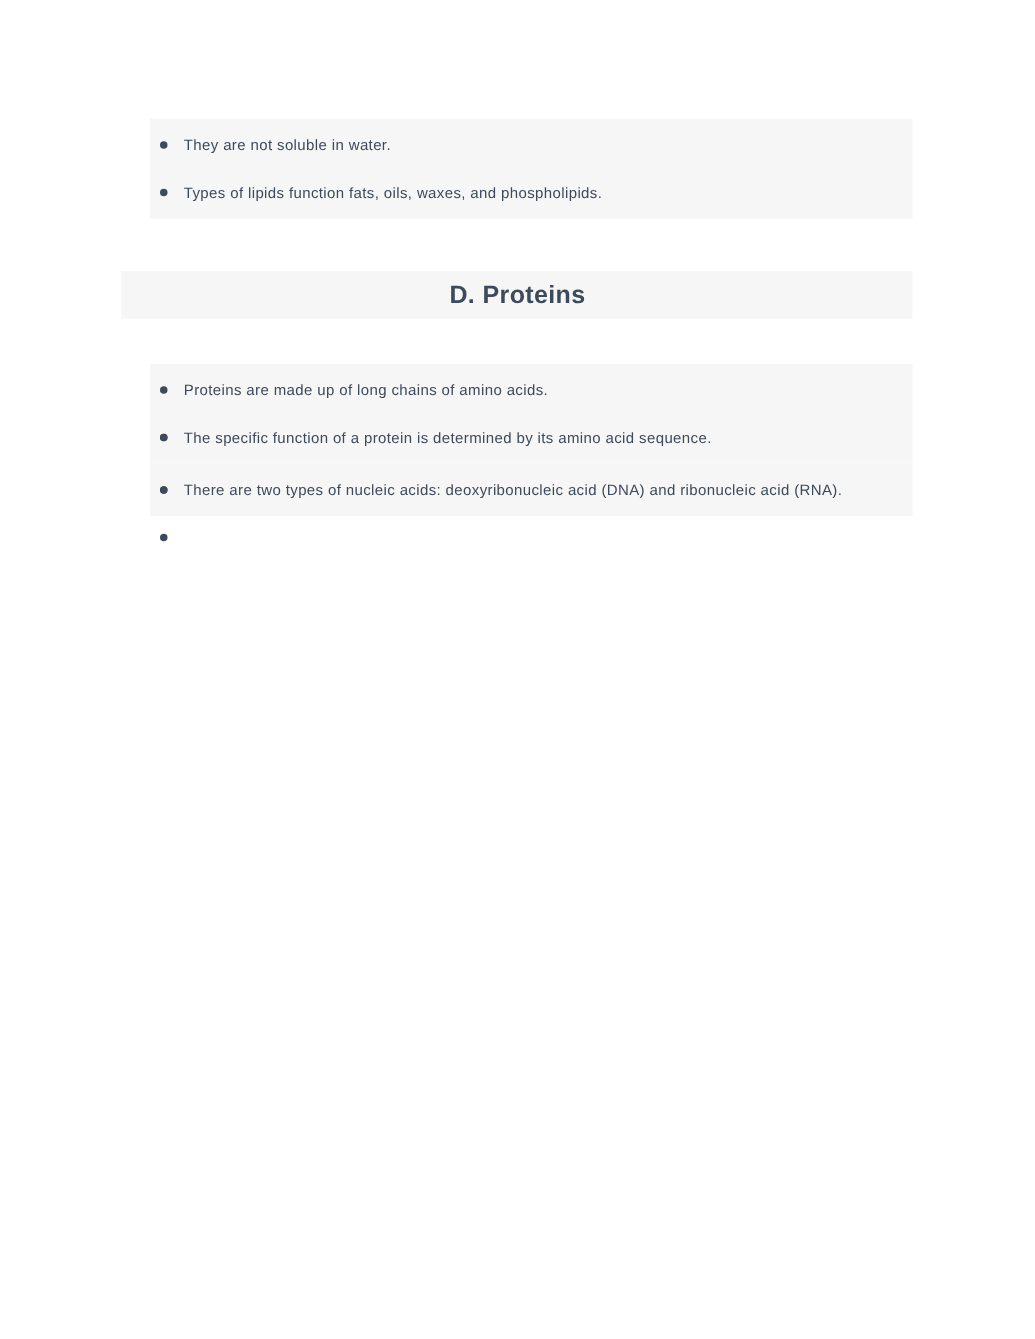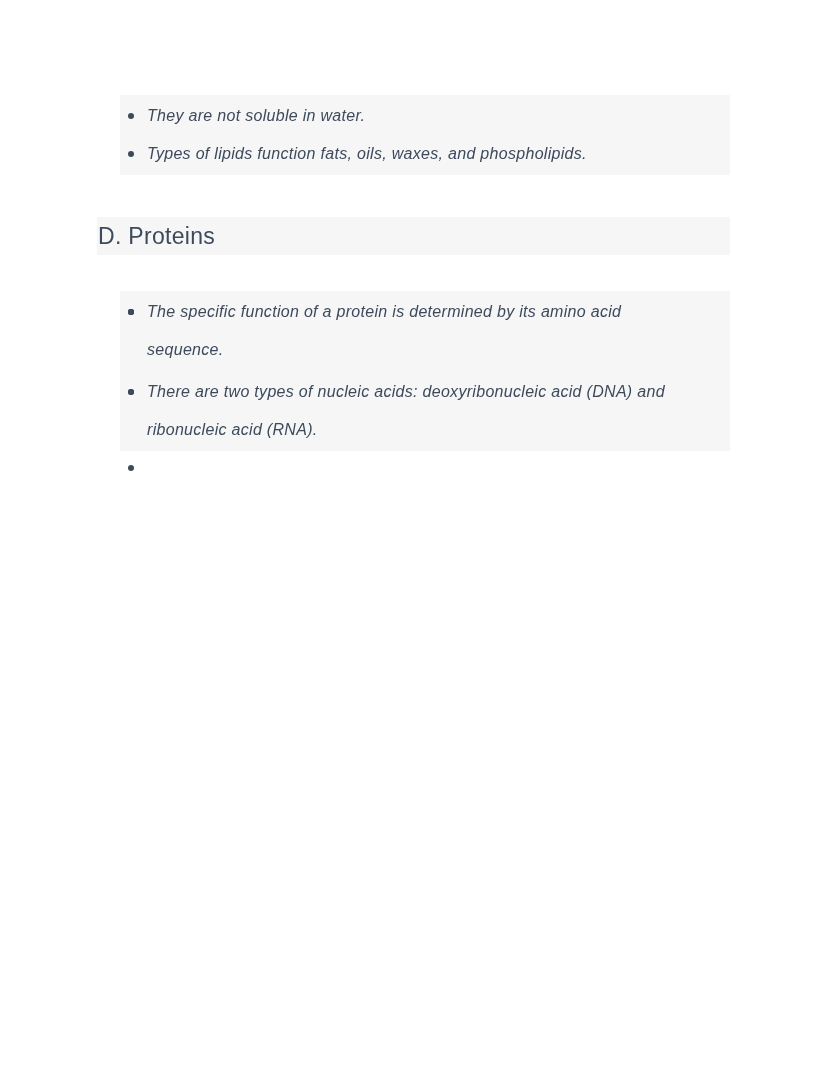--- a/index.html
+++ b/index.html
@@ -31,45 +31,45 @@
     }
     .bullet-block ul {
       list-style: none;
       margin: 0;
       padding: 0;
     }
     .bullet-block li {
       position: relative;
       padding-left: 27px;
       padding-right: 43px;
-      font-size: 16px;
+      font-size: 12px;
       line-height: 38px;
       letter-spacing: 0.3px;
       color: var(--text);
-      font-style: italic;
     }
     .bullet-block li .dot {
       position: absolute;
       left: 8px;
       top: 16px;
       width: 6px;
       height: 6px;
       border-radius: 50%;
       background: var(--text);
     }
     .heading-bar {
       margin: 42px 0 36px 97px;
       width: 633px;
       background: var(--block-background);
       padding: 0 0 0 1px;
-      font-size: 23px;
-      font-weight: normal;
+      font-size: 20px;
+      font-weight: bold;
       line-height: 38px;
       letter-spacing: 0.3px;
       color: var(--text);
+      text-align: center;
     }
   </style>
 </head>
 <body>
 
 <div class="page">
 
   <section class="bullet-block">
     <ul>
       <li>
@@ -79,21 +79,21 @@
         <span class="dot"></span><span>Types of lipids function fats, oils, waxes, and phospholipids.</span>
       </li>
     </ul>
   </section>
 
   <h2 class="heading-bar">D. Proteins</h2>
 
   <section class="bullet-block">
     <ul>
       <li>
-        <span class="dot"></span>
+        <span class="dot"></span><span>Proteins are made up of long chains of amino acids.</span>
       </li>
       <li>
         <span class="dot"></span>
       </li>
       <li>
         <span class="dot"></span><span>The specific function of a protein is determined by its amino acid sequence.</span>
       </li>
     </ul>
   </section>
 

